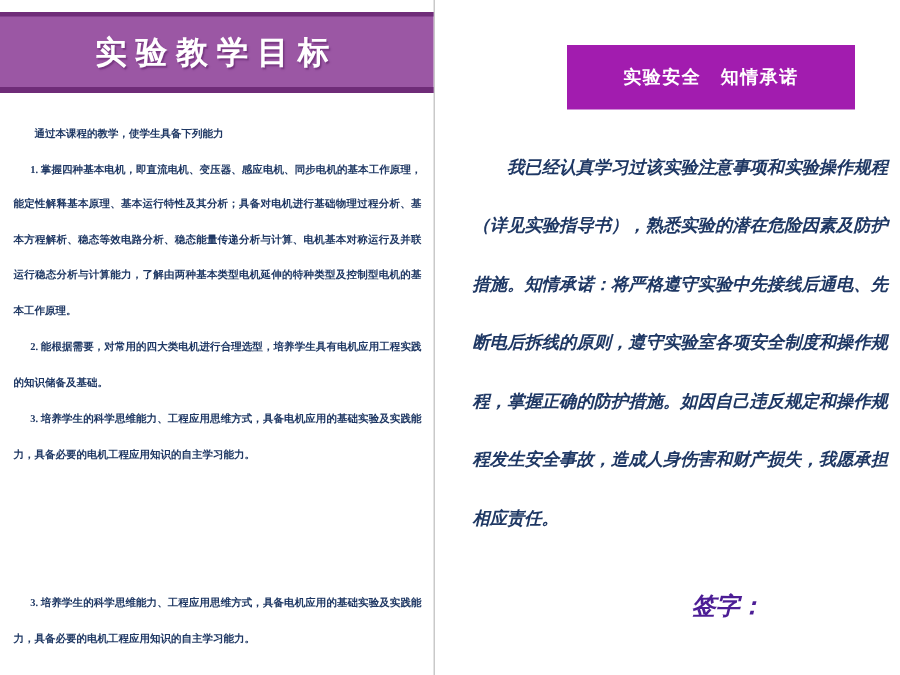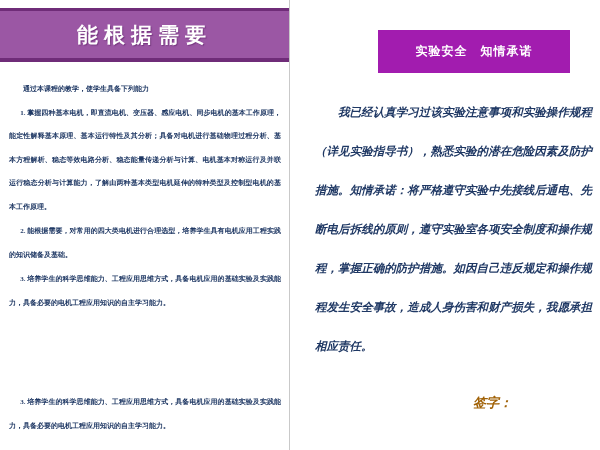--- a/index.html
+++ b/index.html
@@ -42,32 +42,32 @@
     background:#a21caf; box-sizing:border-box;
     display:flex; align-items:center; justify-content:center;
     color:#ffffff; font-size:12px; font-weight:bold; letter-spacing:1px;
   }
   .pledge {
     position:absolute; left:315px; top:93px; width:277px; margin:0;
     color:#1f3864; font-size:11.5px; font-weight:bold; font-style:italic;
     line-height:39px; text-align:justify; text-indent:2em;
   }
   .signature {
-    position:absolute; left:473px; top:394px;
-    color:#a16207; font-size:13px; font-weight:bold; font-style:italic;
+    position:absolute; left:461px; top:394px;
+    color:#4c1d95; font-size:16px; font-weight:bold; font-style:italic;
   }
 </style>
 </head>
 <body>
 
 <div class="canvas">
 
   <div class="left-page">
     <div class="purple-banner banner1">
-      <span>能根据需要</span>
+      <span>实验教学目标</span>
     </div>
 
     <div class="left-body">
       <p class="intro">通过本课程的教学，使学生具备下列能力</p>
       <p>1. 掌握四种基本电机，即直流电机、变压器、感应电机、同步电机的基本工作原理，能定性解释基本原理、基本运行特性及其分析；具备对电机进行基础物理过程分析、基本方程解析、稳态等效电路分析、稳态能量传递分析与计算、电机基本对称运行及并联运行稳态分析与计算能力，了解由两种基本类型电机延伸的特种类型及控制型电机的基本工作原理。</p>
       <p>2. 能根据需要，对常用的四大类电机进行合理选型，培养学生具有电机应用工程实践的知识储备及基础。</p>
       <p>3. 培养学生的科学思维能力、工程应用思维方式，具备电机应用的基础实验及实践能力，具备必要的电机工程应用知识的自主学习能力。</p>
     </div>
 
 

